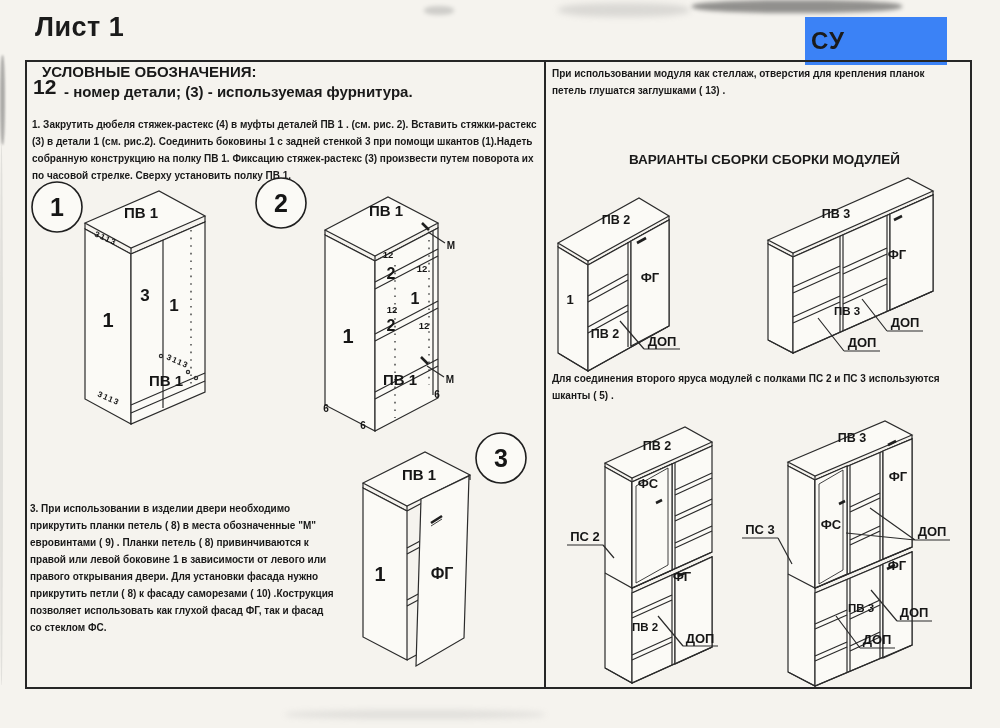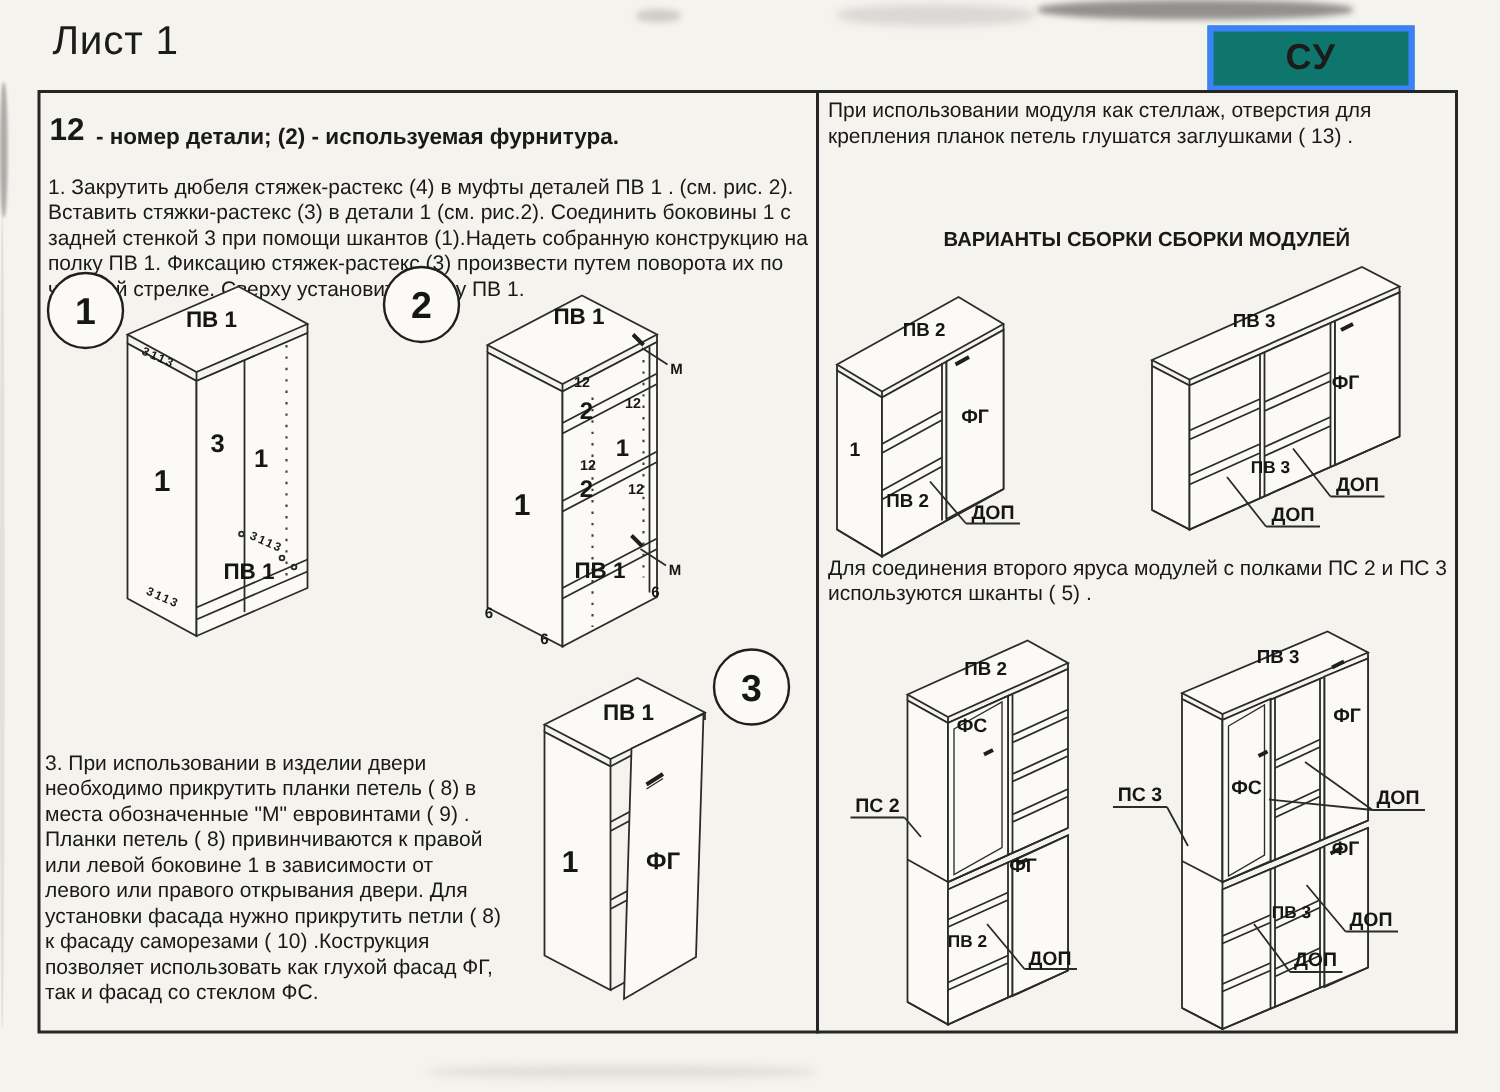--- a/index.html
+++ b/index.html
@@ -1,19 +1,19 @@
 <!DOCTYPE html>
 <html><head>
 <meta charset="utf-8">
 <style>
   html,body{margin:0;padding:0}
   body{width:1000px;height:728px;position:relative;overflow:hidden;
        background:#f5f3ee;font-family:"Liberation Sans",sans-serif;color:#1b1b1b}
   .abs{position:absolute}
-  .txt{position:absolute;font-size:14px;font-weight:400;line-height:17px;color:#191919}
+  .txt{position:absolute;font-size:10px;font-weight:700;line-height:17px;color:#191919}
   .smudge{position:absolute;border-radius:45%}
   svg{position:absolute;overflow:visible}
   svg text{fill:#161616;font-family:"Liberation Sans",sans-serif}
   .badge{font-size:25px;font-weight:700;text-anchor:middle}
   .lbl15{font-size:15px;font-weight:700;text-anchor:middle}
   .lbl13{font-size:13px;font-weight:700;text-anchor:middle}
   .lbl12{font-size:12.5px;font-weight:700;text-anchor:middle}
   .lbl11{font-size:11.5px;font-weight:700;text-anchor:middle}
   .num20{font-size:20px;font-weight:700;text-anchor:middle}
   .num17{font-size:17px;font-weight:700;text-anchor:middle}
@@ -33,30 +33,31 @@
 
 <div class="abs" style="left:0;top:0;width:1000px;height:728px">
 
   <div class="smudge" style="left:692px;top:0;width:210px;height:13px;background:#2f2f2f;opacity:.5;filter:blur(2px)"></div>
   <div class="smudge" style="left:558px;top:3px;width:132px;height:14px;background:#8a8a8a;opacity:.25;filter:blur(3px)"></div>
   <div class="smudge" style="left:424px;top:6px;width:30px;height:9px;background:#777;opacity:.3;filter:blur(2px)"></div>
   <div class="smudge" style="left:285px;top:710px;width:260px;height:9px;background:#9a9a9a;opacity:.22;filter:blur(3px)"></div>
   <div class="smudge" style="left:0;top:55px;width:5px;height:90px;background:#555;opacity:.45;filter:blur(1px)"></div>
   <div class="smudge" style="left:0;top:145px;width:3px;height:540px;background:#888;opacity:.18"></div>
 
-  <div class="abs" style="left:35px;top:12px;font-size:27px;font-weight:400;letter-spacing:.5px">Лист 1</div>
-  <div class="abs" style="left:805px;top:17px;width:130px;height:36px;border:4px solid #3b82f6;background:#0f766e;display:flex;align-items:center;justify-content:center">
+  <div class="abs" style="left:35px;top:12px;font-size:27px;font-weight:700;letter-spacing:.5px">Лист 1</div>
+  <div class="abs" style="left:805px;top:17px;width:130px;height:36px;border:6px solid #3b82f6;background:#3b82f6;display:flex;align-items:center;justify-content:flex-start">
     <span style="font-size:24px;font-weight:700;letter-spacing:1px">СУ</span>
   </div>
 
   <div class="abs" style="left:25px;top:60px;width:943px;height:625px;border:2px solid #262626"></div>
   <div class="abs" style="left:544px;top:60px;width:2px;height:629px;background:#262626"></div>
 
+  <div class="txt" style="left:42px;top:63px;font-size:15px;font-weight:800">УСЛОВНЫЕ ОБОЗНАЧЕНИЯ:</div>
   <div class="txt" style="left:33px;top:78px;font-size:21px;font-weight:800">12</div>
-  <div class="txt" style="left:64px;top:83px;font-size:15px;font-weight:700">- номер детали;  (2) - используемая фурнитура.</div>
+  <div class="txt" style="left:64px;top:83px;font-size:15px;font-weight:700">- номер детали;  (3) - используемая фурнитура.</div>
   <div class="txt" style="left:32px;top:116px;width:508px">1. Закрутить дюбеля стяжек-растекс (4) в муфты деталей ПВ 1 . (см. рис. 2). Вставить стяжки-растекс (3) в детали 1 (см. рис.2). Соединить  боковины 1 с задней стенкой 3 при помощи шкантов (1).Надеть собранную конструкцию на полку ПВ 1. Фиксацию стяжек-растекс (3) произвести путем поворота их по часовой стрелке. Сверху установить полку ПВ 1.</div>
   <div class="txt" style="left:30px;top:500px;width:305px">3. При использовании в изделии двери необходимо прикрутить планки петель ( 8)   в места обозначенные "М" евровинтами  ( 9)  . Планки петель  ( 8)   привинчиваются к правой или левой боковине 1 в зависимости от левого или правого открывания двери. Для установки фасада нужно прикрутить петли  ( 8)   к фасаду саморезами ( 10)  .Кострукция позволяет использовать как глухой фасад ФГ, так и фасад со стеклом ФС.</div>
 
   <div class="txt" style="left:552px;top:65px;width:406px">При использовании модуля как стеллаж, отверстия для крепления планок петель глушатся заглушками  ( 13)  .</div>
   <div class="txt" style="left:560px;top:151px;width:340px;text-align:right;font-size:13.5px;font-weight:800">ВАРИАНТЫ СБОРКИ СБОРКИ МОДУЛЕЙ</div>
   <div class="txt" style="left:552px;top:370px;width:420px">Для соединения второго яруса модулей с полками ПС 2 и ПС 3 используются шканты  ( 5)  .</div>
 
   <svg style="left:28px;top:180px" width="225" height="250" viewBox="0 0 225 250">
     <g>
       <polygon class="face" points="57,43 131,11 177,36 103,68"></polygon>

